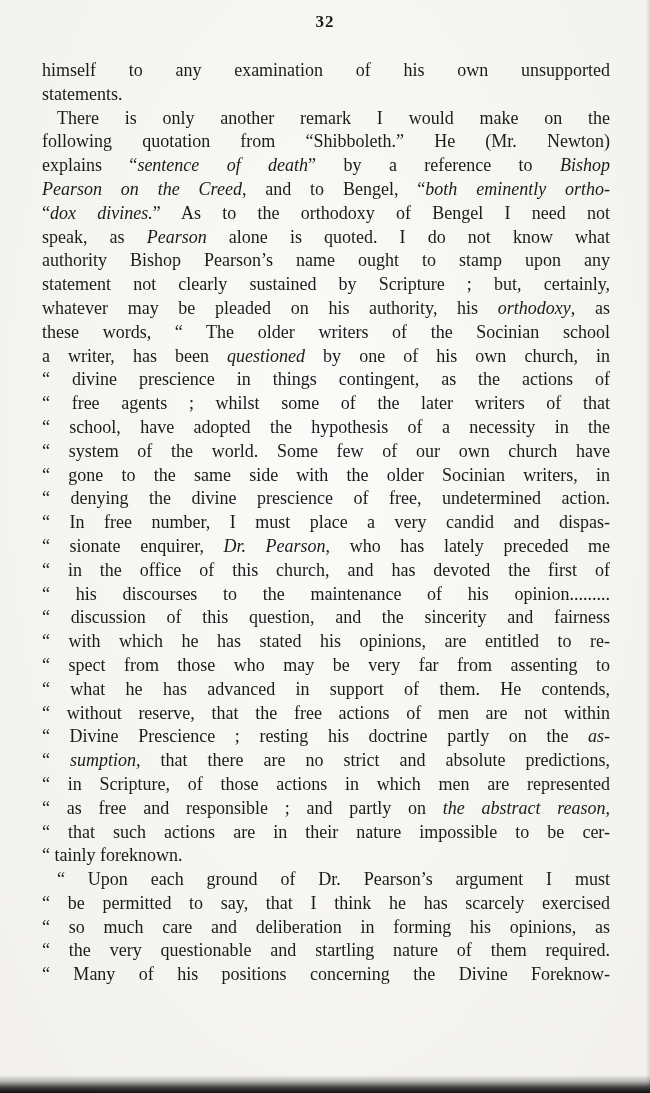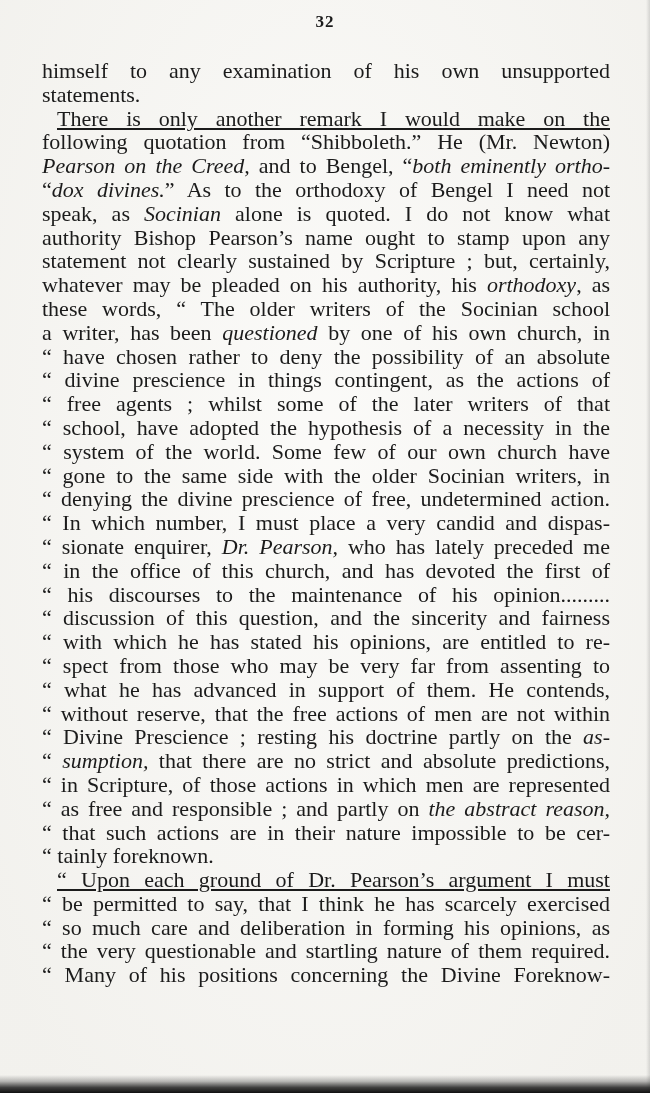--- a/index.html
+++ b/index.html
@@ -27,30 +27,30 @@
     text-align: center;
     font-weight: bold;
     font-size: 17px;
     letter-spacing: 1px;
   }
   .page-body {
     position: absolute;
     top: 59px;
     left: 42px;
     right: 40px;
-    font-size: 22px;
+    font-size: 18px;
     line-height: 23.8px;
   }
   .paragraph { margin: 0; }
   .line {
     text-align: justify;
     text-align-last: justify;
   }
   .line.last { text-align-last: left; }
-  .line.first { text-indent: 15px; text-decoration: underline; }
+  .line.first { text-indent: 15px; }
   .line i { font-style: italic; }
   .scan-edge-bottom {
     position: absolute;
     bottom: 0;
     left: 0;
     right: 0;
     height: 18px;
     background: linear-gradient(to bottom,
       rgba(80,80,80,0) 0%,
       rgba(70,70,70,0.35) 35%,
@@ -73,36 +73,36 @@
   <div class="page-number">32</div>
 
   <div class="page-body">
       <div class="paragraph">
         <div class="line">himself to any examination of his own unsupported</div>
         <div class="line last">statements.</div>
       </div>
       <div class="paragraph">
         <div class="line first">There is only another remark I would make on the</div>
         <div class="line">following quotation from “Shibboleth.”  He (Mr. Newton)</div>
+        <div class="line">explains “<i>sentence of death</i>” by a reference to <i>Bishop</i></div>
         <div class="line"><i>Pearson on the Creed,</i> and to Bengel, “<i>both eminently ortho-</i></div>
         <div class="line">“<i>dox divines.</i>”  As to the orthodoxy of Bengel I need not</div>
-        <div class="line">speak, as <i>Socinian</i> alone is quoted.  I do not know what</div>
+        <div class="line">speak, as <i>Pearson</i> alone is quoted.  I do not know what</div>
         <div class="line">authority Bishop Pearson’s name ought to stamp upon any</div>
         <div class="line">statement not clearly sustained by Scripture ; but, certainly,</div>
         <div class="line">whatever may be pleaded on his authority, his <i>orthodoxy</i>, as</div>
         <div class="line">these words, “ The older writers of the Socinian school</div>
         <div class="line">a writer, has been <i>questioned</i> by one of his own church, in</div>
-        <div class="line">“ have chosen rather to deny the possibility of an absolute</div>
         <div class="line">“ divine prescience in things contingent, as the actions of</div>
         <div class="line">“ free agents ;  whilst some of the later writers of that</div>
         <div class="line">“ school, have adopted the hypothesis of a necessity in the</div>
         <div class="line">“ system of the world.  Some few of our own church have</div>
         <div class="line">“ gone to the same side with the older Socinian writers, in</div>
         <div class="line">“ denying the divine prescience of free, undetermined action.</div>
-        <div class="line">“ In which number, I must place a very candid and dispas-</div>
+        <div class="line">“ In free number, I must place a very candid and dispas-</div>
         <div class="line">“ sionate enquirer, <i>Dr. Pearson,</i> who has lately preceded me</div>
         <div class="line">“ in the office of this church, and has devoted the first of</div>
         <div class="line">“ his discourses to the maintenance of his opinion.........</div>
       </div>
       <div class="paragraph">
         <div class="line">“ discussion of this question, and the sincerity and fairness</div>
         <div class="line">“ with which he has stated his opinions, are entitled to re-</div>
         <div class="line">“ spect from those who may be very far from assenting to</div>
         <div class="line">“ what he has advanced in support of them.  He contends,</div>
         <div class="line">“ without reserve, that the free actions of men are not within</div>

